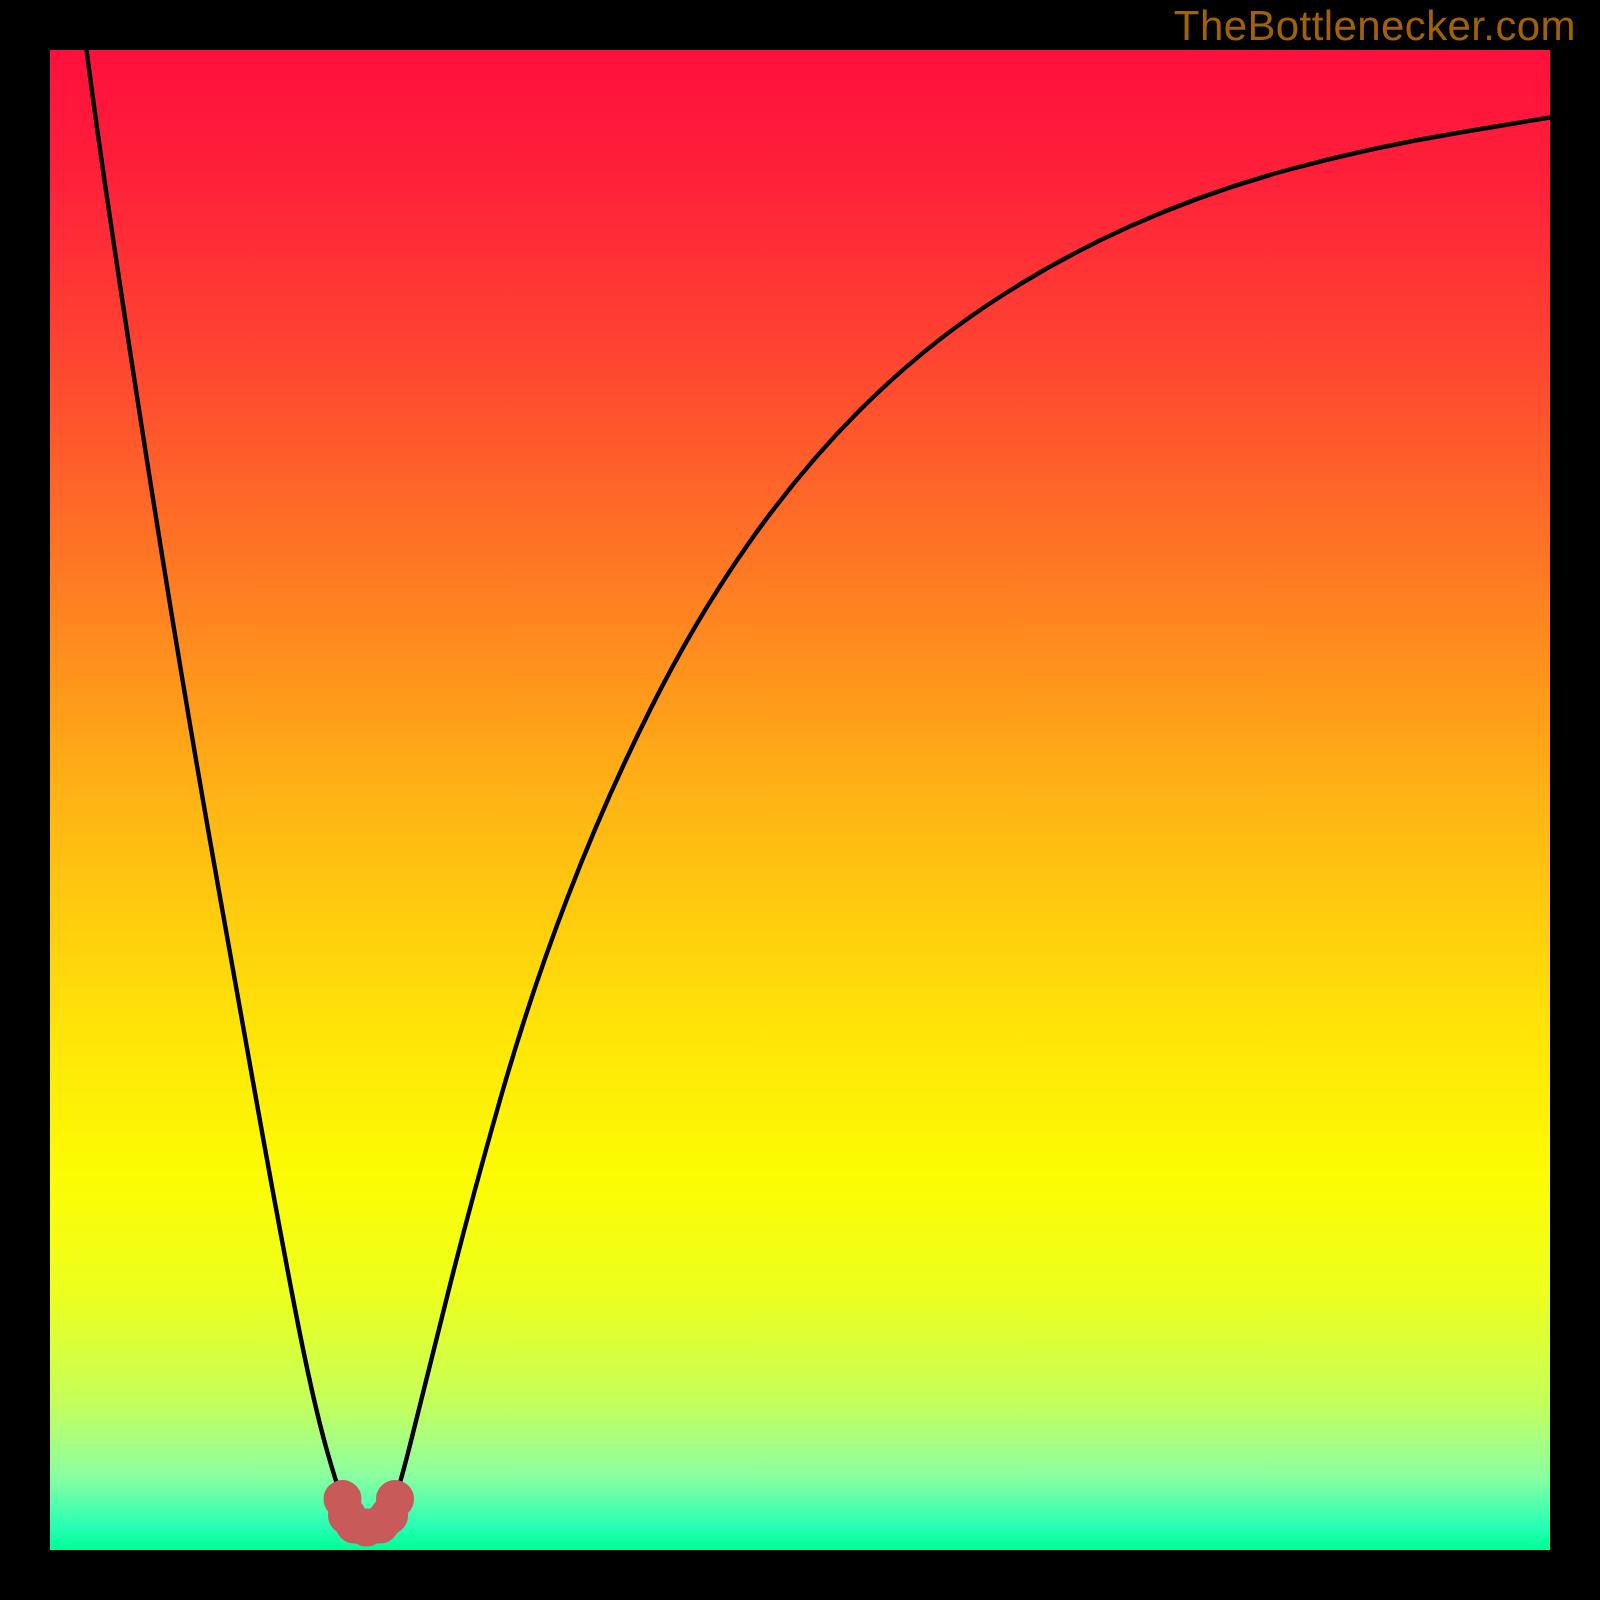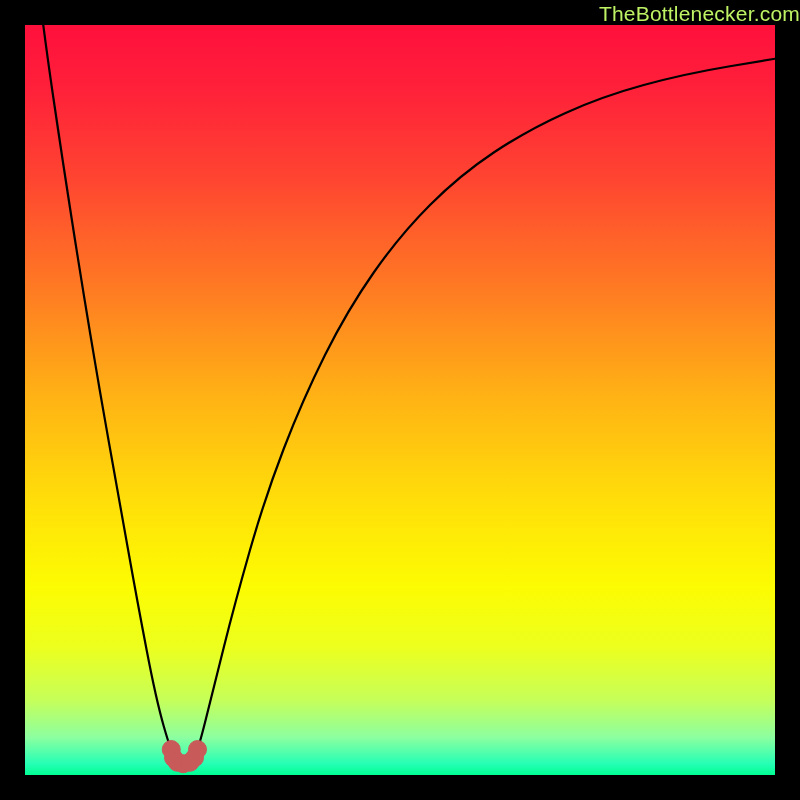--- a/index.html
+++ b/index.html
@@ -28,22 +28,22 @@
     overflow: hidden;
   }
   .plot-area svg {
     display: block;
     width: 750px;
     height: 750px;
   }
   .watermark {
     position: absolute;
     top: 2px;
-    right: 0;
-    color: #bef264;
+    right: 12px;
+    color: #a16207;
     font-size: 21px;
     font-weight: 500;
     letter-spacing: 0.2px;
     user-select: none;
   }
 </style>
 </head>
 <body>
 
 <div class="frame">

